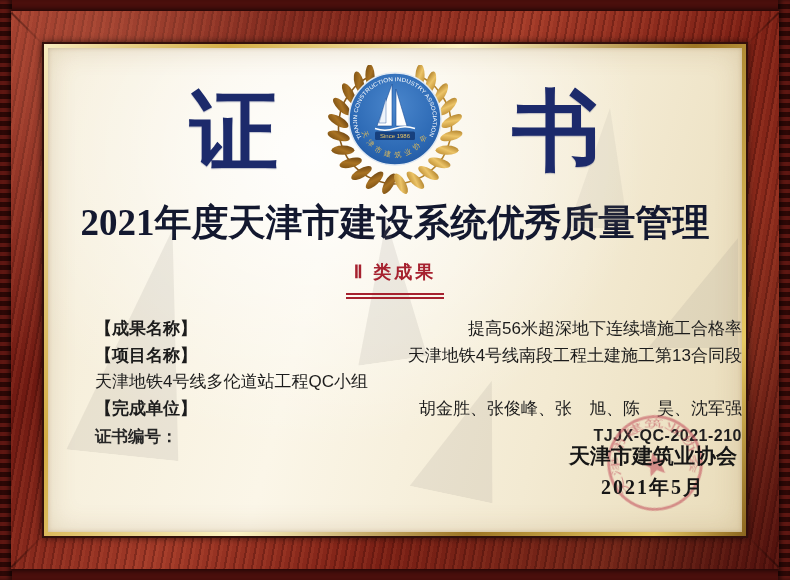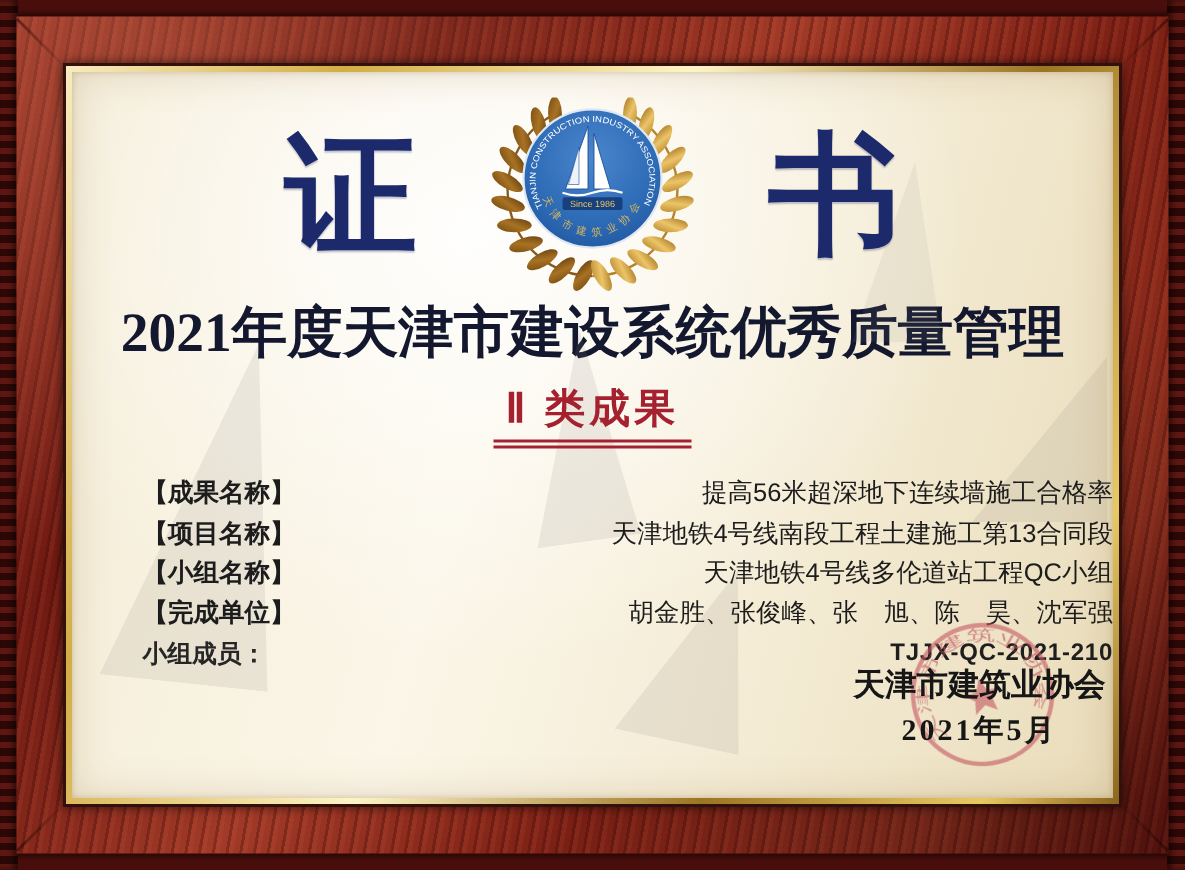--- a/index.html
+++ b/index.html
@@ -42,21 +42,21 @@
   .header-row{position:relative;margin-top:18px;height:132px;display:flex;
     align-items:center;justify-content:center;gap:24px;}
   .cert-char{font-family:"Liberation Serif",serif;font-weight:700;font-size:88px;
     line-height:120px;color:#1c2a6b;text-shadow:0 1px 1px rgba(20,30,90,.25);}
   .emblem{width:186px;height:134px;flex:0 0 auto;}
   
   .heading{margin-top:4px;text-align:center;font-family:"Liberation Serif",serif;
     font-weight:700;font-size:37px;line-height:42px;color:#13182f;letter-spacing:0;}
   .grade-wrap{margin-top:12px;text-align:center;}
   .grade{display:inline-block;position:relative;font-family:"Liberation Serif",serif;
-    font-weight:700;font-size:27px;line-height:32px;color:#a6212f;
+    font-weight:700;font-size:18px;line-height:32px;color:#a6212f;
     letter-spacing:3px;padding:0 8px 5px 8px;border-bottom:2px solid #a6212f;}
   .grade::after{content:'';position:absolute;left:0;right:0;bottom:-6px;height:2px;background:#a6212f;}
   
   .fields{margin:21px 0 0 47px;position:relative;z-index:8;}
   .row{display:flex;line-height:26.5px;font-size:17px;color:#1c1c1c;justify-content:space-between;}
   .row .label{min-width:93px;font-weight:700;white-space:pre;}
   .row .value{font-weight:500;white-space:pre;}
   .row.cert-row{margin-top:1px;}
   .row.cert-row .label{min-width:auto;font-weight:600;font-size:16.5px;margin-right:10px;color:#262626;}
   .row.cert-row .value{font-weight:600;font-size:16px;letter-spacing:.5px;color:#1e1e1e;}
@@ -184,32 +184,31 @@
     <div class="fields">
       <div class="row">
         <span class="label">【成果名称】</span>
         <span class="value">提高56米超深地下连续墙施工合格率</span>
       </div>
       <div class="row">
         <span class="label">【项目名称】</span>
         <span class="value">天津地铁4号线南段工程土建施工第13合同段</span>
       </div>
       <div class="row">
-        <span class="label">【小组名称】</span>
         <span class="value">天津地铁4号线多伦道站工程QC小组</span>
       </div>
       <div class="row">
         <span class="label">【完成单位】</span>
         <span class="value">胡金胜、张俊峰、张　旭、陈　昊、沈军强</span>
       </div>
       <div class="row">
         <span class="label"></span>
       </div>
       <div class="row cert-row">
-        <span class="label">小组成员：</span>
+        <span class="label">证书编号：</span>
         <span class="value">TJJX-QC-2021-210</span>
       </div>
     </div>
 
     <svg class="seal" viewBox="0 0 120 120">
       <defs>
         <path id="sealArc" d="M 31,82 A 36.5 36.5 0 1 1 89,82" fill="none"></path>
       </defs>
       <circle cx="60" cy="60" r="47" fill="none" stroke="#c65a64" stroke-width="3"></circle>
       <path transform="translate(60,62)" fill="#c65a64" d="M0,-13 L3.8,-4.2 L12.4,-4 L5.9,1.6 L7.6,10.5 L0,5.5 L-7.6,10.5 L-5.9,1.6 L-12.4,-4 L-3.8,-4.2 Z"></path>

